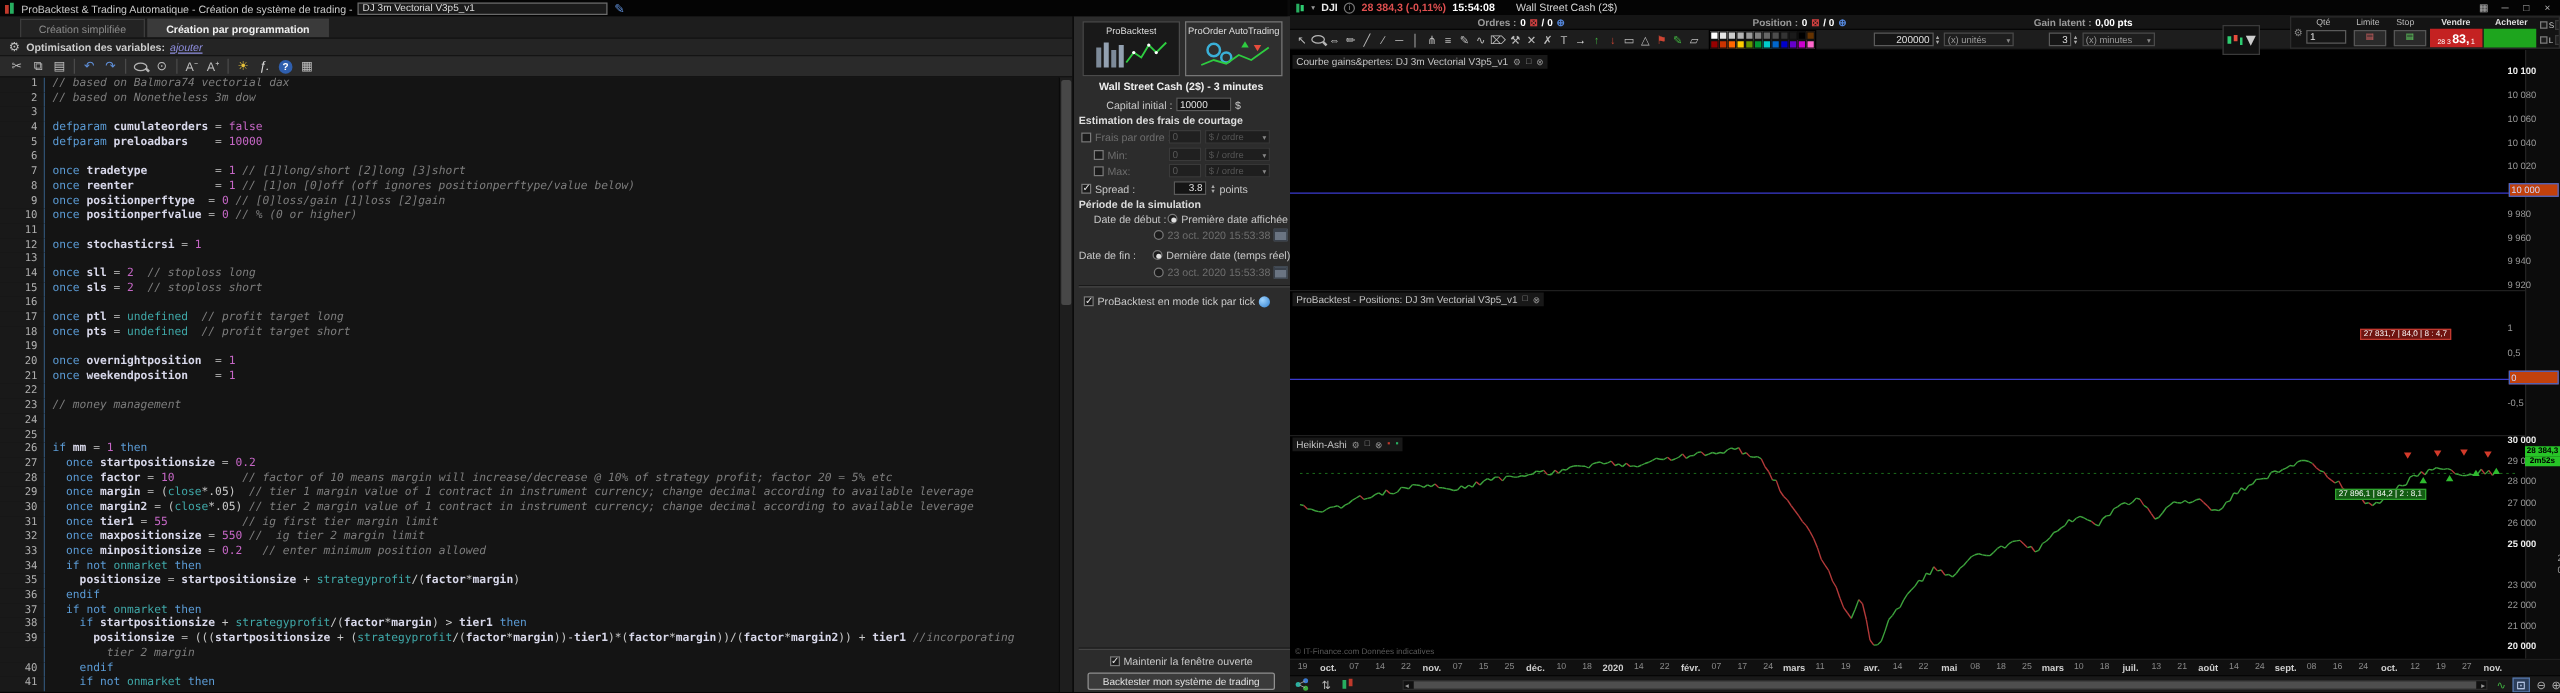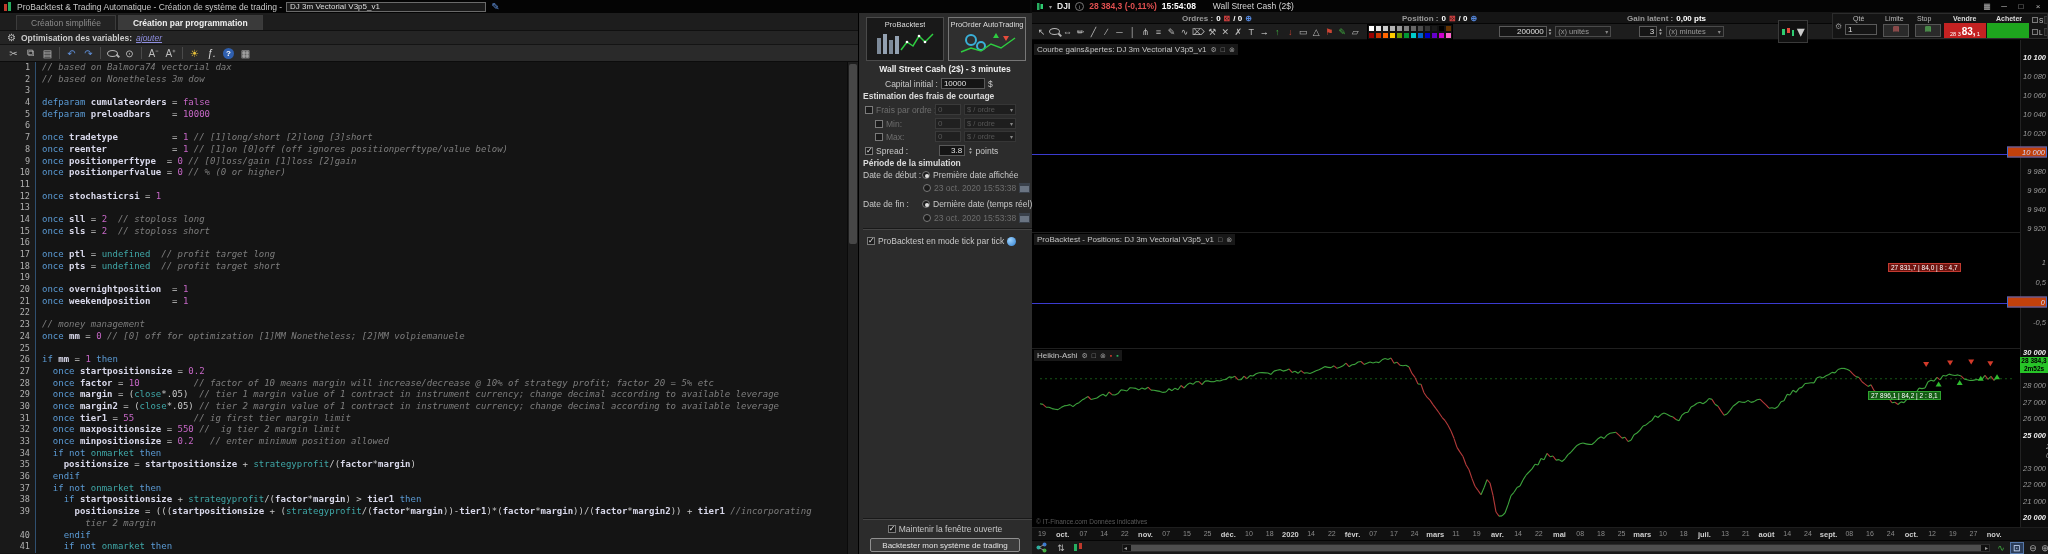--- a/index.html
+++ b/index.html
@@ -74,21 +74,21 @@
   .sgrp .v{color:#fff;}
   #chart-toolbar{left:0;top:24px;width:1016px;height:16px;background:#1d1d1d;display:flex;align-items:center;gap:2px;padding-left:4px;border-bottom:1px solid #090909;}
   #chart-toolbar .ticon{font-size:9px;min-width:11px;}
   .ticon.green{color:#3fae3f;} .ticon.red{color:#cc4433;} .ticon.wh{color:#e8e8e8;}
   #palette{display:grid;grid-template-columns:repeat(12,7px);grid-auto-rows:7px;gap:0;margin-left:4px;border:1px solid #000;}
   .swatch{width:7px;height:7px;border:0.5px solid #111;}
   .pane-label{position:absolute;background:#181818;color:#c4c4c4;font-size:8px;padding:1px 3px;display:flex;gap:4px;align-items:center;z-index:3;}
   .pl-ic{color:#9a9a9a;font-size:7px;}
   .hline-blue{position:absolute;left:0;width:988px;height:1px;background:#3b3bd0;}
   .axis-col{position:absolute;left:988px;top:40px;width:28px;height:487px;background:#0c0c0c;border-left:1px solid #222;}
-  .axlbl{position:absolute;right:2px;width:40px;text-align:right;font-size:7.5px;color:#9a9a9a;transform:translateY(-50%);font-style:italic;}
+  .axlbl{position:absolute;right:2px;width:40px;text-align:left;font-size:7.5px;color:#9a9a9a;transform:translateY(-50%);}
   .axlbl.b{color:#efefef;font-weight:bold;}
   .axlbl.box{border:1px solid #4466cc;background:#c2410c;color:#cfd8ff;padding:0 1px;right:1px;}
   .badge{position:absolute;font-size:6.5px;color:#fff;padding:0 2px;height:9px;line-height:8px;white-space:nowrap;z-index:4;}
   #badge-red{background:#6e1410;border:1px solid #c23a30;}
   #badge-green{background:#145c14;border:1px solid #2fa32f;}
   .pricebox{position:absolute;left:988px;width:28px;height:8px;background:#27c427;color:#000;font-size:6.5px;font-weight:bold;
             text-align:center;line-height:8px;z-index:5;}
   #time-axis{position:absolute;left:0;top:527px;width:1016px;height:13px;background:#101010;border-top:1px solid #1e1e1e;}
   .ttick{position:absolute;top:2px;transform:translateX(-50%);font-size:7px;color:#8a8a8a;}
   .ttick.m{font-weight:bold;color:#cfcfcf;font-size:7.5px;}
@@ -241,21 +241,20 @@
           <div class="cline">
             <span class="ln">22</span>
             <span class="ct"></span>
           </div>
           <div class="cline">
             <span class="ln">23</span>
             <span class="ct"><span class="sg-c">// money management</span></span>
           </div>
           <div class="cline">
             <span class="ln">24</span>
-            <span class="ct"><span class="sg-k">once</span><span class="sg-p"> </span><span class="sg-v">mm</span><span class="sg-p"> = </span><span class="sg-n">0</span><span class="sg-p"> </span><span class="sg-c">// [0] off for optimization [1]MM Nonetheless; [2]MM volpiemanuele</span></span>
           </div>
           <div class="cline">
             <span class="ln">25</span>
             <span class="ct"></span>
           </div>
           <div class="cline">
             <span class="ln">26</span>
             <span class="ct"><span class="sg-k">if</span><span class="sg-p"> </span><span class="sg-v">mm</span><span class="sg-p"> = </span><span class="sg-n">1</span><span class="sg-p"> </span><span class="sg-k">then</span></span>
           </div>
           <div class="cline">
@@ -400,21 +399,21 @@
       <input class="inp" style="width: 26px; margin-left: 28px; text-align: right;" value="3.8">
       <span class="spin">
           <span>▲</span>
           <span>▼</span>
         </span>
       <span>points</span>
     </div>
 
     <div class="sect" style="left:4px;top:145px;">Période de la simulation</div>
 
-    <div class="row" style="left:4px;top:157px;">
+    <div class="row" style="left:16px;top:157px;">
       <span style="width:56px;">Date de début :</span>
       <span class="rd on"></span>
       <span>Première date affichée</span>
     </div>
     <div class="row" style="left:64px;top:170px;">
       <span class="rd"></span>
       <span class="dim">23 oct. 2020 15:53:38</span>
       <span class="cal"></span>
     </div>
 

